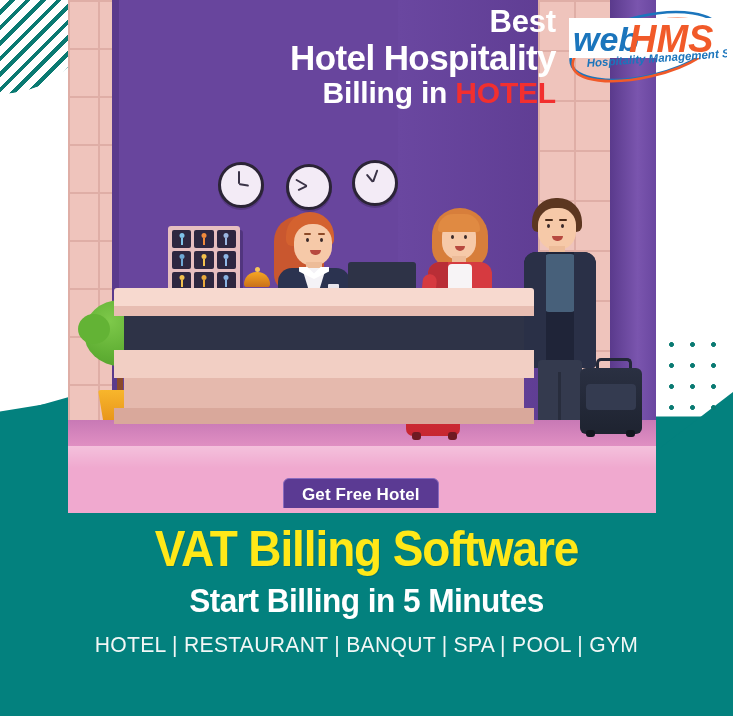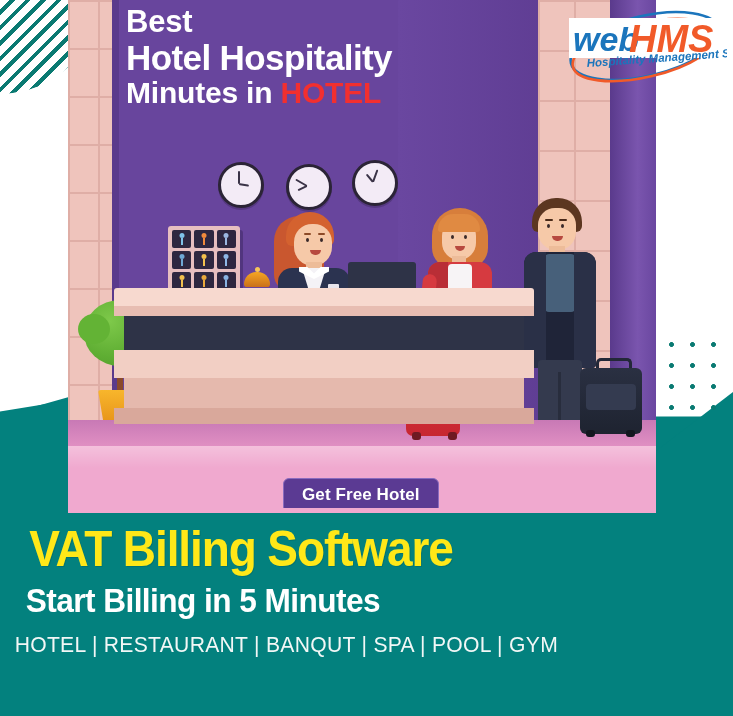--- a/index.html
+++ b/index.html
@@ -48,21 +48,21 @@
     background:#03817E;
     clip-path:polygon(0% 22%, 100% 0%, 100% 100%, 0% 100%);
   }
   .teal-base{
     position:absolute;left:0;top:505px;width:733px;height:211px;background:#03817E;
   }
 
   
   .hero{
     position:absolute;left:68px;top:0;width:588px;height:512px;
-    overflow:hidden;background:#68459D;
+    overflow:hidden;background:#68459D;text-align:right;
   }
   
   .wall{position:absolute;left:0;top:0;width:100%;height:442px;background:#68459D;}
   .wall-shade{position:absolute;left:330px;top:0;width:258px;height:442px;
     background:linear-gradient(90deg,#6A47A0 0%, #5E3C92 65%, #7A55AE 100%);}
   
   .pillar-l{position:absolute;left:0;top:0;width:44px;height:452px;
     background:#EFC4BC;
     background-image:
       linear-gradient(#DFAEA6 2px, transparent 2px),
@@ -224,21 +224,21 @@
   
   .demo-btn{position:absolute;left:283px;top:478px;z-index:9;
     background:#5B3A93;color:#FFFFFF;font-size:17px;font-weight:bold;
     padding:6px 18px 7px;border-radius:6px;border:1px solid #8A6BBE;
     letter-spacing:.1px;white-space:nowrap;}
 
   
   .logo{position:absolute;right:6px;top:4px;width:164px;height:84px;z-index:12;}
 
   
-  .bottom{position:absolute;left:0;top:512px;width:733px;height:204px;z-index:10;}
+  .bottom{position:absolute;left:0;top:512px;width:733px;height:204px;z-index:10;text-align:center;}
   .bt-rule{position:absolute;left:68px;top:-4px;width:588px;height:5px;background:#F0A9CF;}
   .bt-title{margin:0;padding-top:12px;font-size:50px;font-weight:bold;color:#FFE818;
     letter-spacing:-1.2px;transform:scaleX(.92);line-height:1;
     text-shadow:1px 1px 0 rgba(0,0,0,.10);}
   .bt-sub{margin:0;padding-top:8px;font-size:34px;font-weight:bold;color:#FFFFFF;
     letter-spacing:-.6px;transform:scaleX(.93);line-height:1.1;}
   .bt-list{margin:0;padding-top:13px;font-size:22px;color:#F2F7F6;letter-spacing:.3px;
     transform:scaleX(.96);}
 </style>
 </head>
@@ -389,21 +389,21 @@
     <div class="desk-top"></div>
     <div class="desk-top-lip"></div>
     <div class="desk-mid"></div>
     <div class="desk-low"></div>
     <div class="desk-low2"></div>
     <div class="desk-base"></div>
 
     <div class="hero-copy">
       <div class="hl1">Best</div>
       <div class="hl2">Hotel Hospitality</div>
-      <div class="hl3"><span>Minutes in </span><span class="accent">HOTEL</span></div>
+      <div class="hl3"><span>Billing in </span><span class="accent">HOTEL</span></div>
     </div>
   </div>
 
   <div class="demo-btn">Get Free Hotel</div>
 
   <div class="logo">
     <svg viewBox="0 0 164 84" width="164" height="84">
       <ellipse cx="82" cy="42" rx="76" ry="30" fill="none" stroke="#1B75BC" stroke-width="2.6" transform="rotate(-13 82 42)"></ellipse>
       <ellipse cx="82" cy="46" rx="74" ry="27" fill="none" stroke="#F15A29" stroke-width="2.6" transform="rotate(-13 82 46)"></ellipse>
       <rect x="6" y="14" width="152" height="40" fill="#FFFFFF"></rect>

